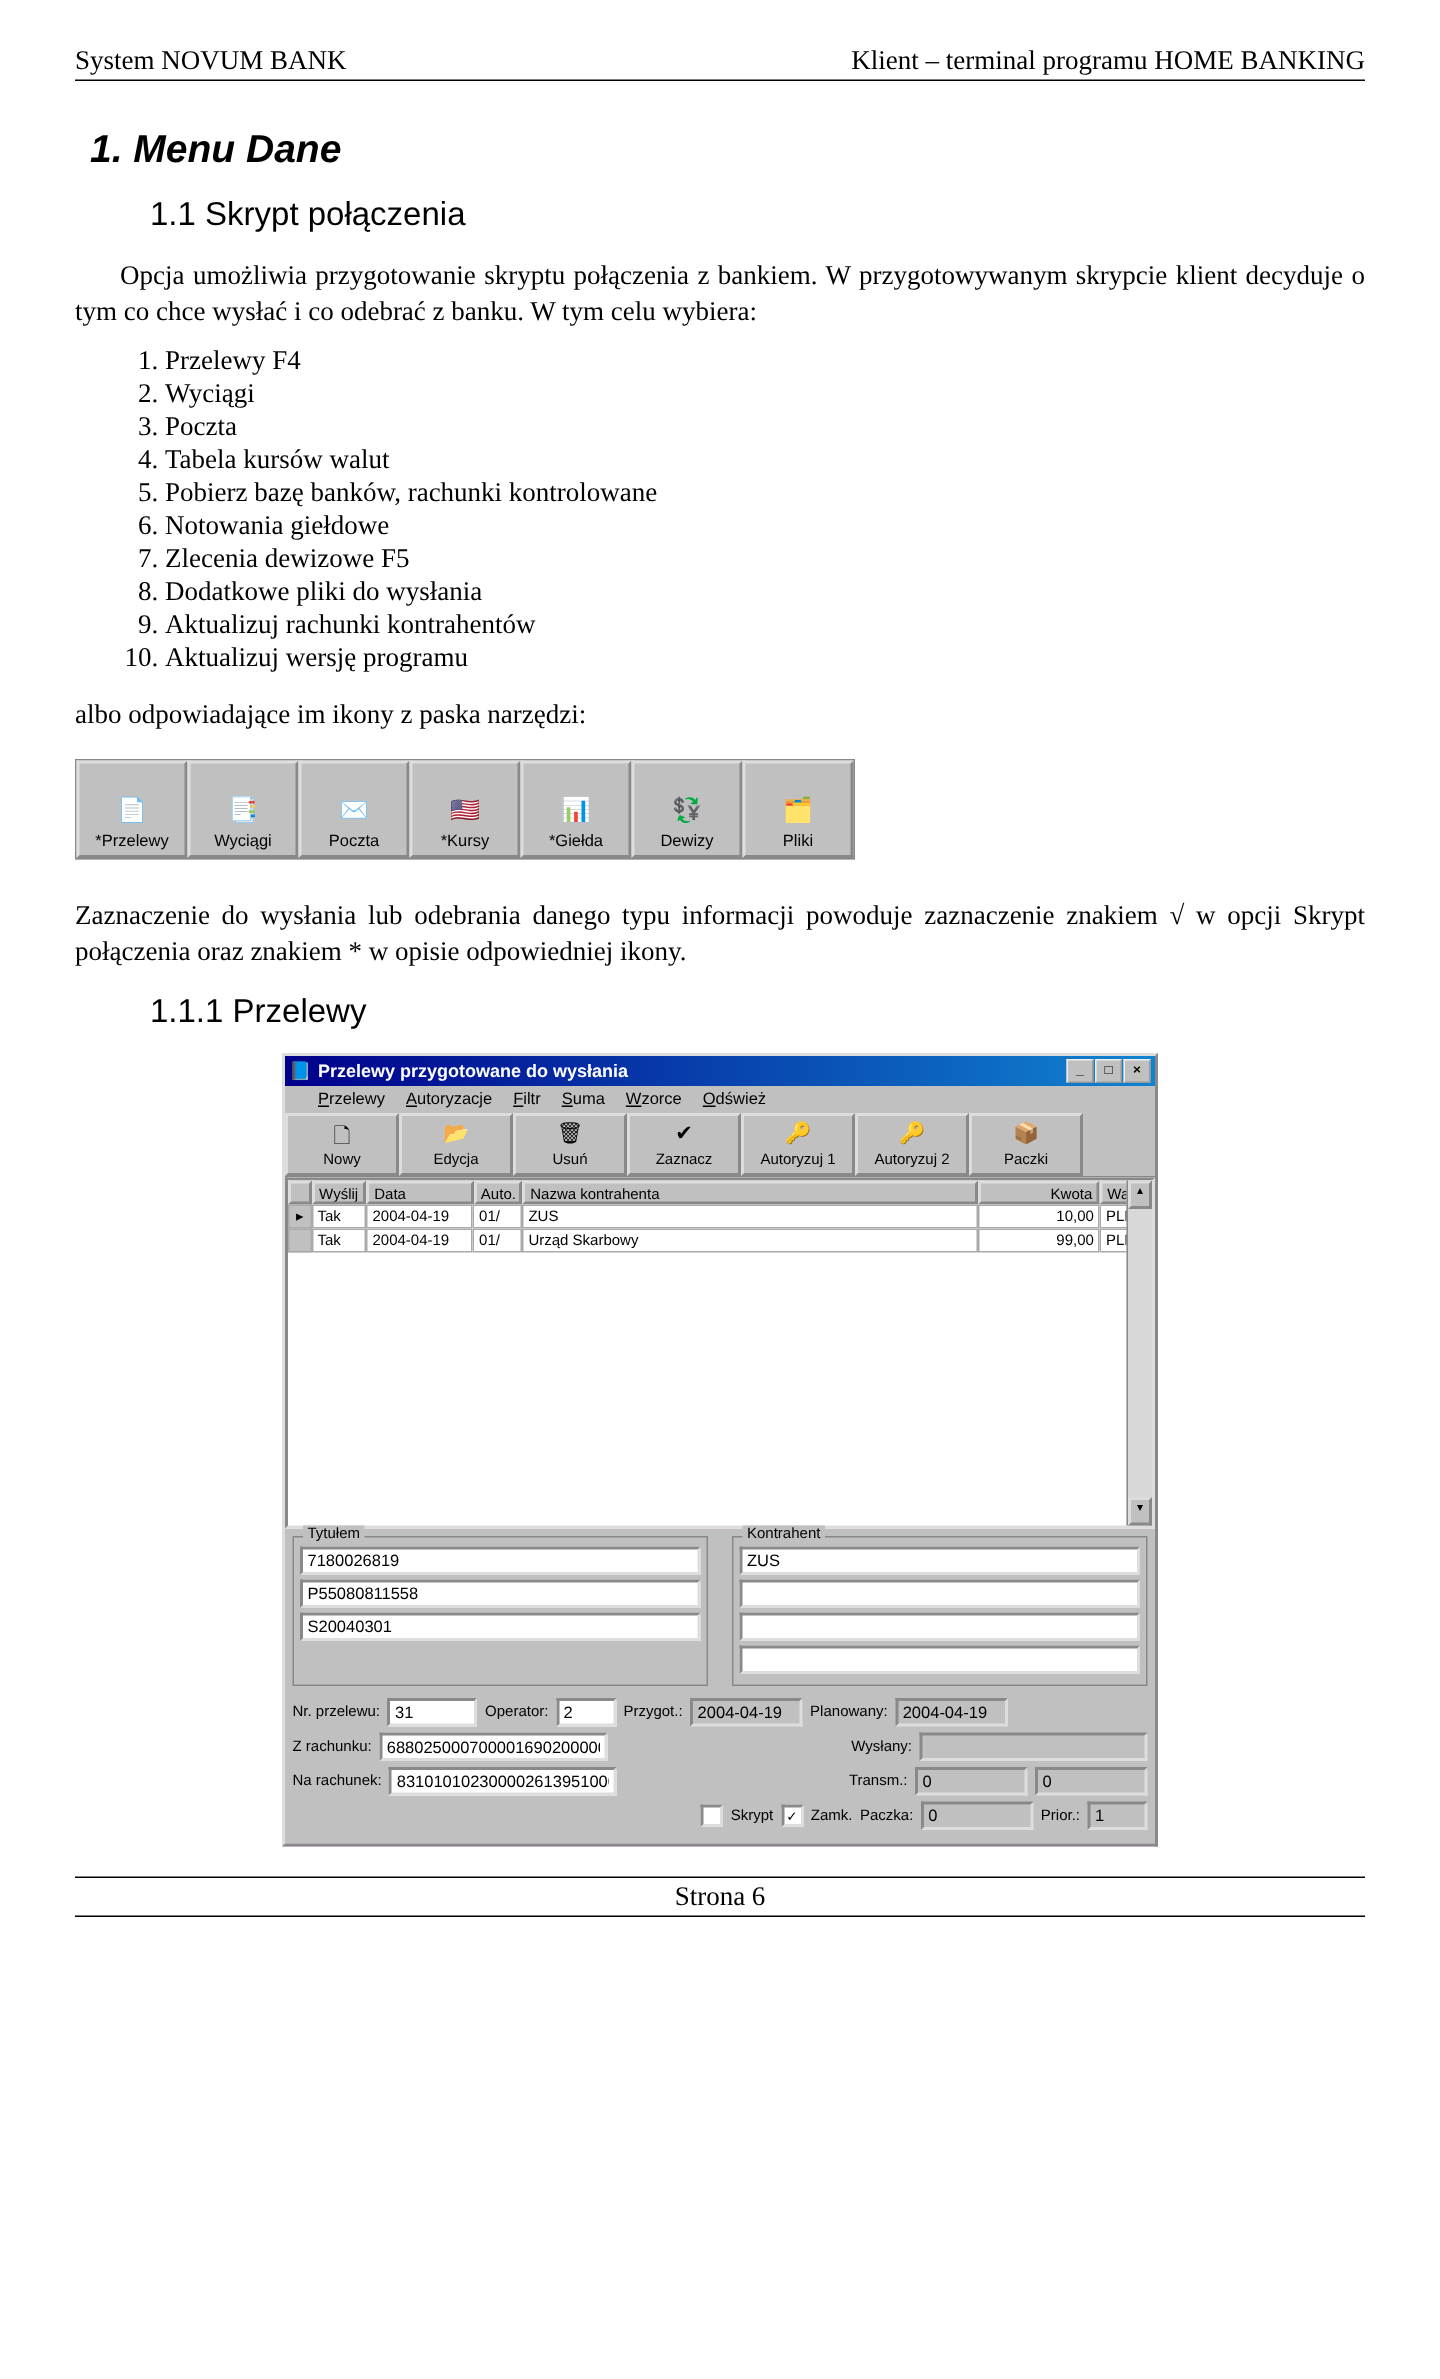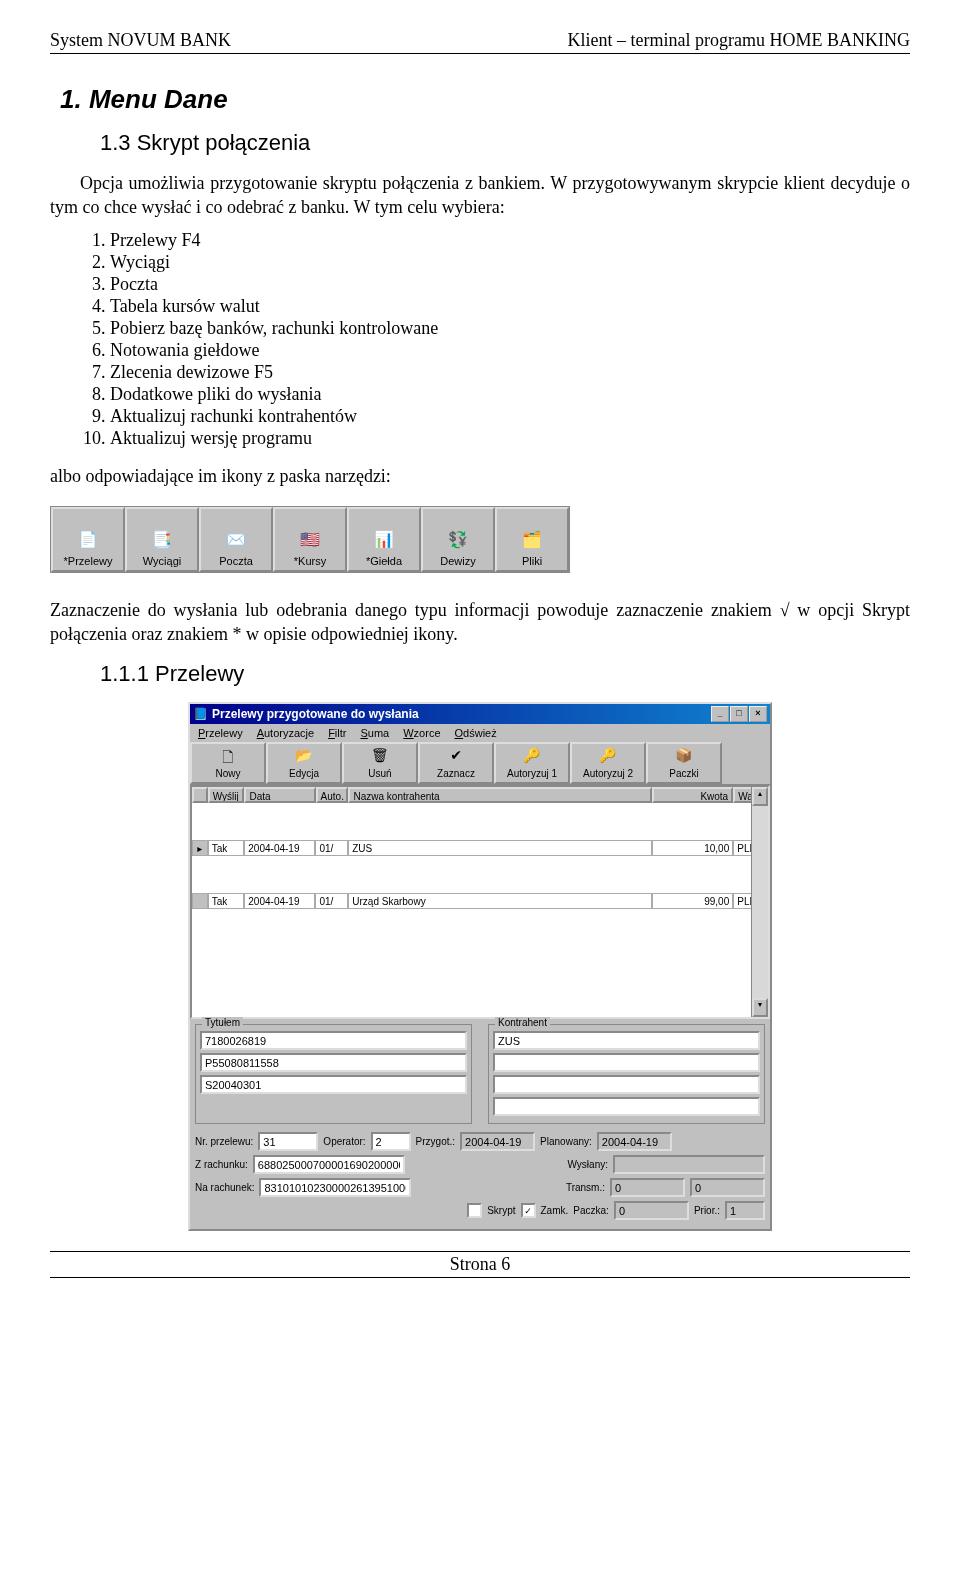--- a/index.html
+++ b/index.html
@@ -105,21 +105,21 @@
     background: #c0c0c0;
     border: 1px outset #eee;
     font-size: 9px;
     text-align: center;
     line-height: 12px;
     color: #000;
   }
   .menubar {
     display: flex;
     gap: 2px;
-    padding: 2px 2px;
+    padding: 2px 16px;
     background: #c0c0c0;
   }
   .menubar span { padding: 1px 6px; }
   .menubar span u { text-decoration: underline; }
   .wtoolbar {
     display: flex;
     background: #c0c0c0;
     border-bottom: 1px solid #888;
   }
   .wtoolbar .tb {
@@ -134,21 +134,20 @@
   }
   .wtoolbar .tb .ic { font-size: 14px; height: 18px; }
   .grid {
     display: flex;
     flex-direction: column;
     border: 2px inset #ddd;
     background: #fff;
     margin: 0;
     height: 230px;
     position: relative;
-    gap: 37px;
   }
   .ghead, .grow {
     display: flex;
     font-size: 10px;
   }
   .ghead div, .grow div {
     border: 1px solid #aaa;
     padding: 1px 3px;
     overflow: hidden;
     white-space: nowrap;
@@ -218,21 +217,21 @@
 <body>
 
 <div class="page">
 
   <div class="header">
     <span>System NOVUM  BANK</span>
     <span>Klient – terminal programu HOME BANKING</span>
   </div>
 
   <h1 class="section">1. Menu Dane</h1>
-  <h2 class="subsection">1.3 Skrypt połączenia</h2>
+  <h2 class="subsection">1.1 Skrypt połączenia</h2>
 
   <p class="body indent">Opcja umożliwia przygotowanie skryptu połączenia z bankiem. W przygotowywanym skrypcie klient decyduje o tym co chce wysłać i co odebrać z banku.  W tym celu wybiera:</p>
 
   <ol class="numlist">
     <li>Przelewy F4</li>
     <li>Wyciągi</li>
     <li>Poczta</li>
     <li>Tabela kursów walut</li>
     <li>Pobierz bazę banków, rachunki kontrolowane</li>
     <li>Notowania giełdowe</li>

